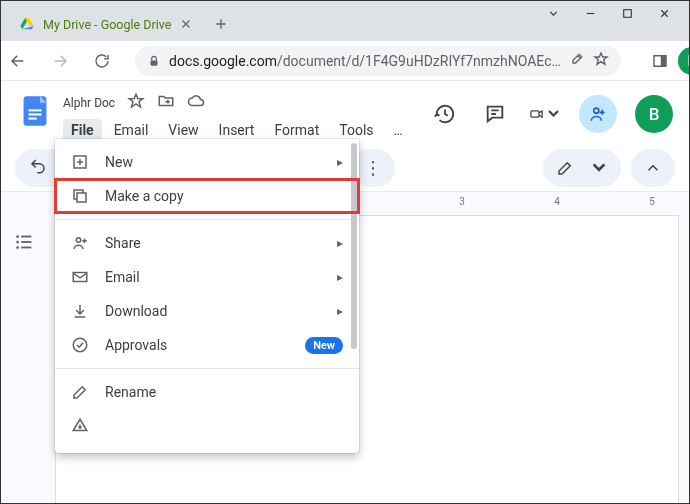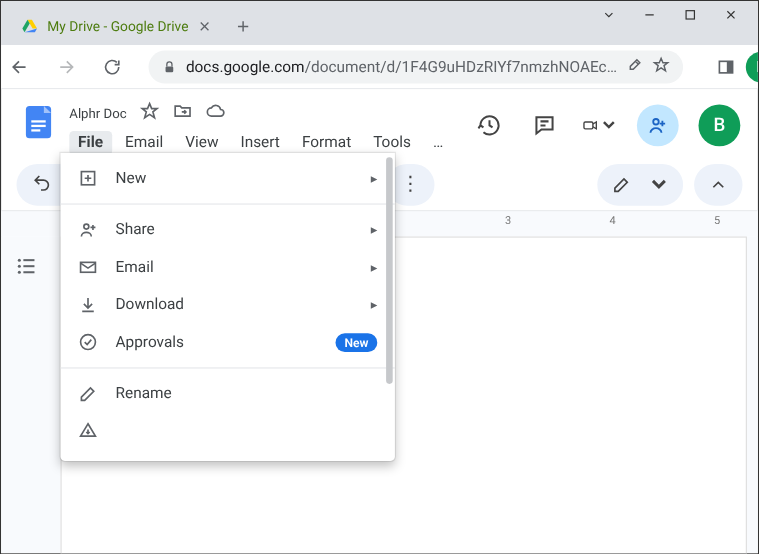--- a/index.html
+++ b/index.html
@@ -298,20 +298,27 @@
   <div class="scroll"></div>
 
   <div class="menu-item">
     <span class="mi-icon"><svg viewBox="0 0 24 24">
           <rect x="4" y="4" width="16" height="16" fill="none" stroke="currentColor" stroke-width="2"></rect>
           <path stroke="currentColor" stroke-width="2" d="M12 8v8M8 12h8"></path>
         </svg></span>
     <span class="label">New</span>
     <span class="arrow">▸</span>
   </div>
+  <div class="menu-item highlighted">
+    <span class="mi-icon"><svg viewBox="0 0 24 24">
+          <rect x="8" y="8" width="12" height="12" fill="none" stroke="currentColor" stroke-width="2"></rect>
+          <path fill="none" stroke="currentColor" stroke-width="2" d="M16 8V4H4v12h4"></path>
+        </svg></span>
+    <span class="label">Make a copy</span>
+  </div>
 
   <div class="menu-sep"></div>
 
   <div class="menu-item">
     <span class="mi-icon"><svg viewBox="0 0 24 24">
           <circle cx="10" cy="8" r="3" fill="none" stroke="currentColor" stroke-width="2"></circle>
           <path fill="none" stroke="currentColor" stroke-width="2" d="M4 20c0-3 3-5 6-5s6 2 6 5M18 6v6m-3-3h6"></path>
         </svg></span>
     <span class="label">Share</span>
     <span class="arrow">▸</span>

